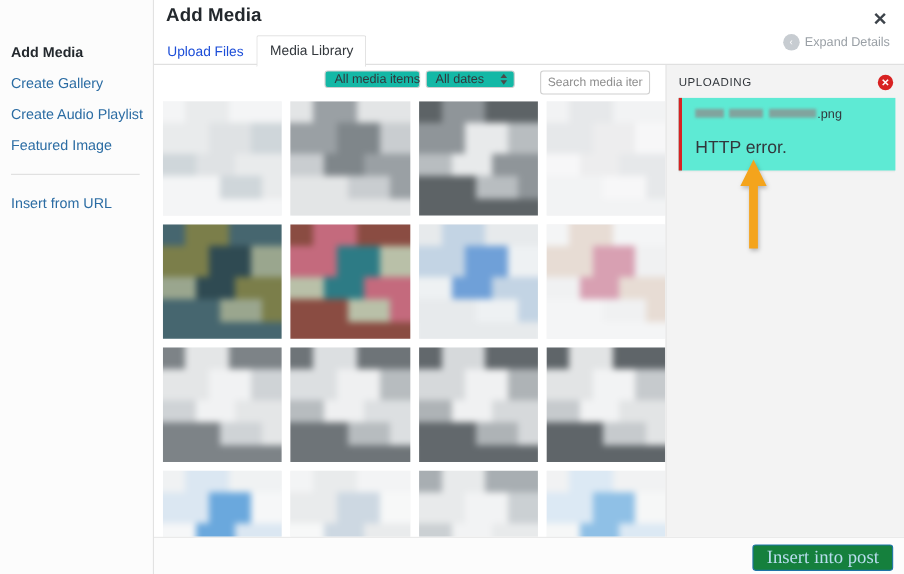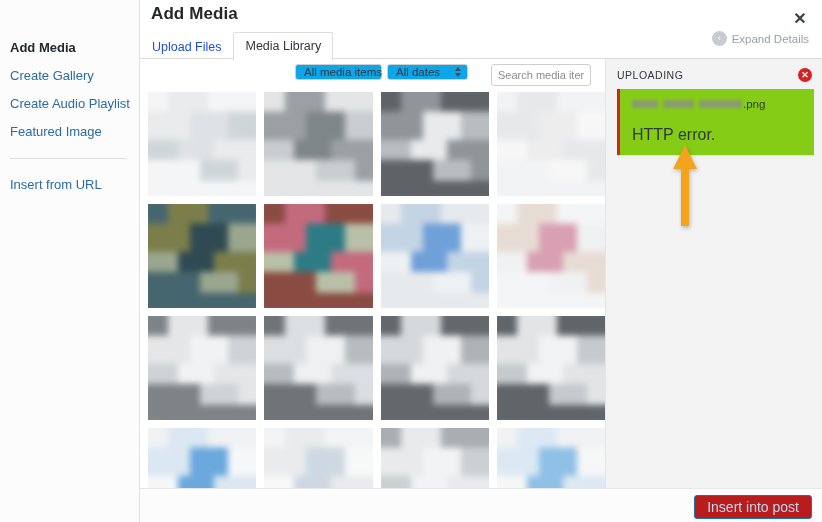--- a/index.html
+++ b/index.html
@@ -137,21 +137,21 @@
     position: absolute;
     left: 0; right: 0;
     top: 59px;
     height: 32px;
   }
   .select-box {
     position: absolute;
     height: 16px;
     border: 1px solid #cfcfcf;
     border-radius: 3px;
-    background: #0ea5e9;
+    background: #14b8a6;
     font-size: 11.5px;
     color: #32373c;
     display: flex;
     align-items: center;
     padding: 0 6px 0 8px;
     cursor: pointer;
     white-space: nowrap;
   }
   .select-box .sel-label { flex: 1; }
   .select-arrows {
@@ -258,21 +258,21 @@
     background: #d82222;
     color: #fff;
     font-size: 9px;
     font-weight: bold;
     display: flex; align-items: center; justify-content: center;
     cursor: pointer;
     line-height: 1;
   }
   .error-item {
     margin: 0 8px 0 11px;
-    background: #84cc16;
+    background: #5eead4;
     border-left: 3px solid #d82222;
     box-shadow: 0 1px 1px rgba(0,0,0,.07);
     padding: 9px 10px 11px 12px;
   }
   .err-filename {
     font-size: 11.5px;
     color: #32373c;
     display: flex;
     align-items: baseline;
     margin-bottom: 7px;
@@ -311,26 +311,26 @@
     left: 0; right: 0; bottom: 0;
     height: 34px;
     background: #fcfcfc;
     border-top: 1px solid #e8e8e8;
   }
   .insert-button {
     position: absolute;
     right: 10px; top: 6px;
     height: 24px;
     padding: 0 12px;
-    background: #b91c1c;
+    background: #15803d;
     border: 1px solid #1d74a6;
     border-radius: 3px;
     color: #b9ddef;
-    font-size: 14px;
-    font-family: Liberation Sans, sans-serif;
+    font-size: 17px;
+    font-family: Liberation Serif, serif;
     display: flex; align-items: center;
     cursor: pointer;
   }
 </style>
 </head>
 <body>
 
 <div id="app">
 
   <div class="left-sidebar">

